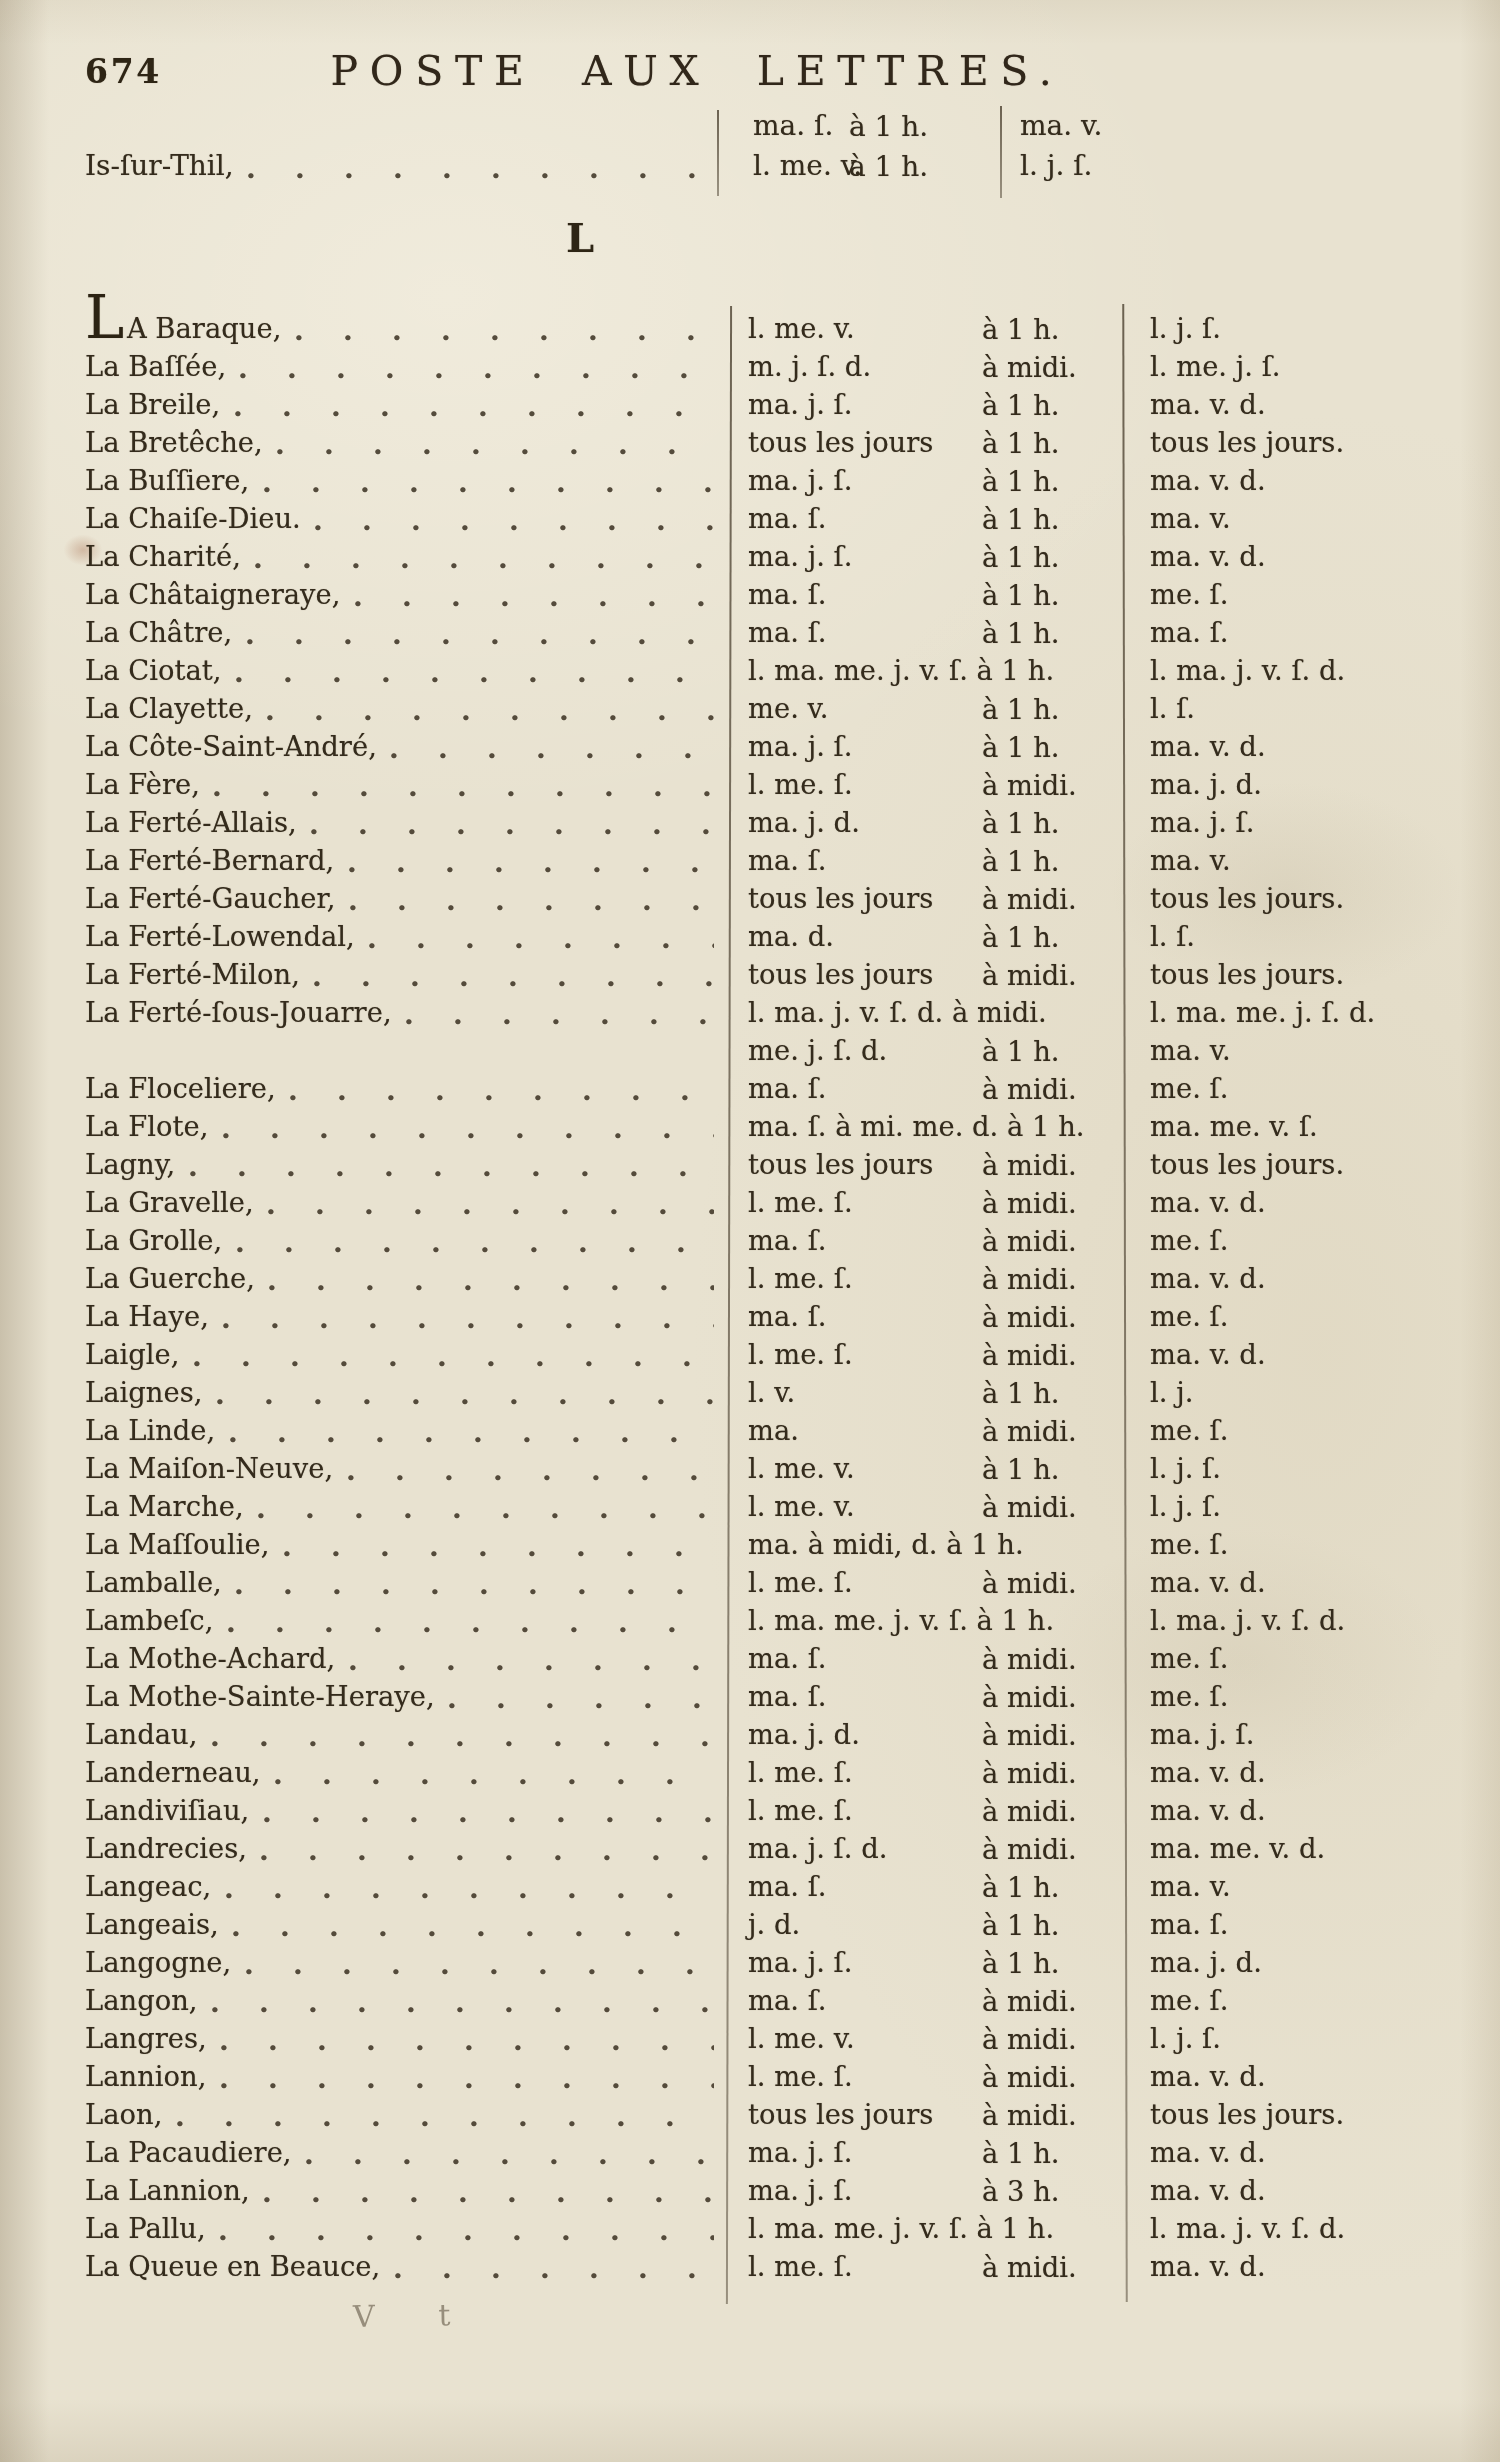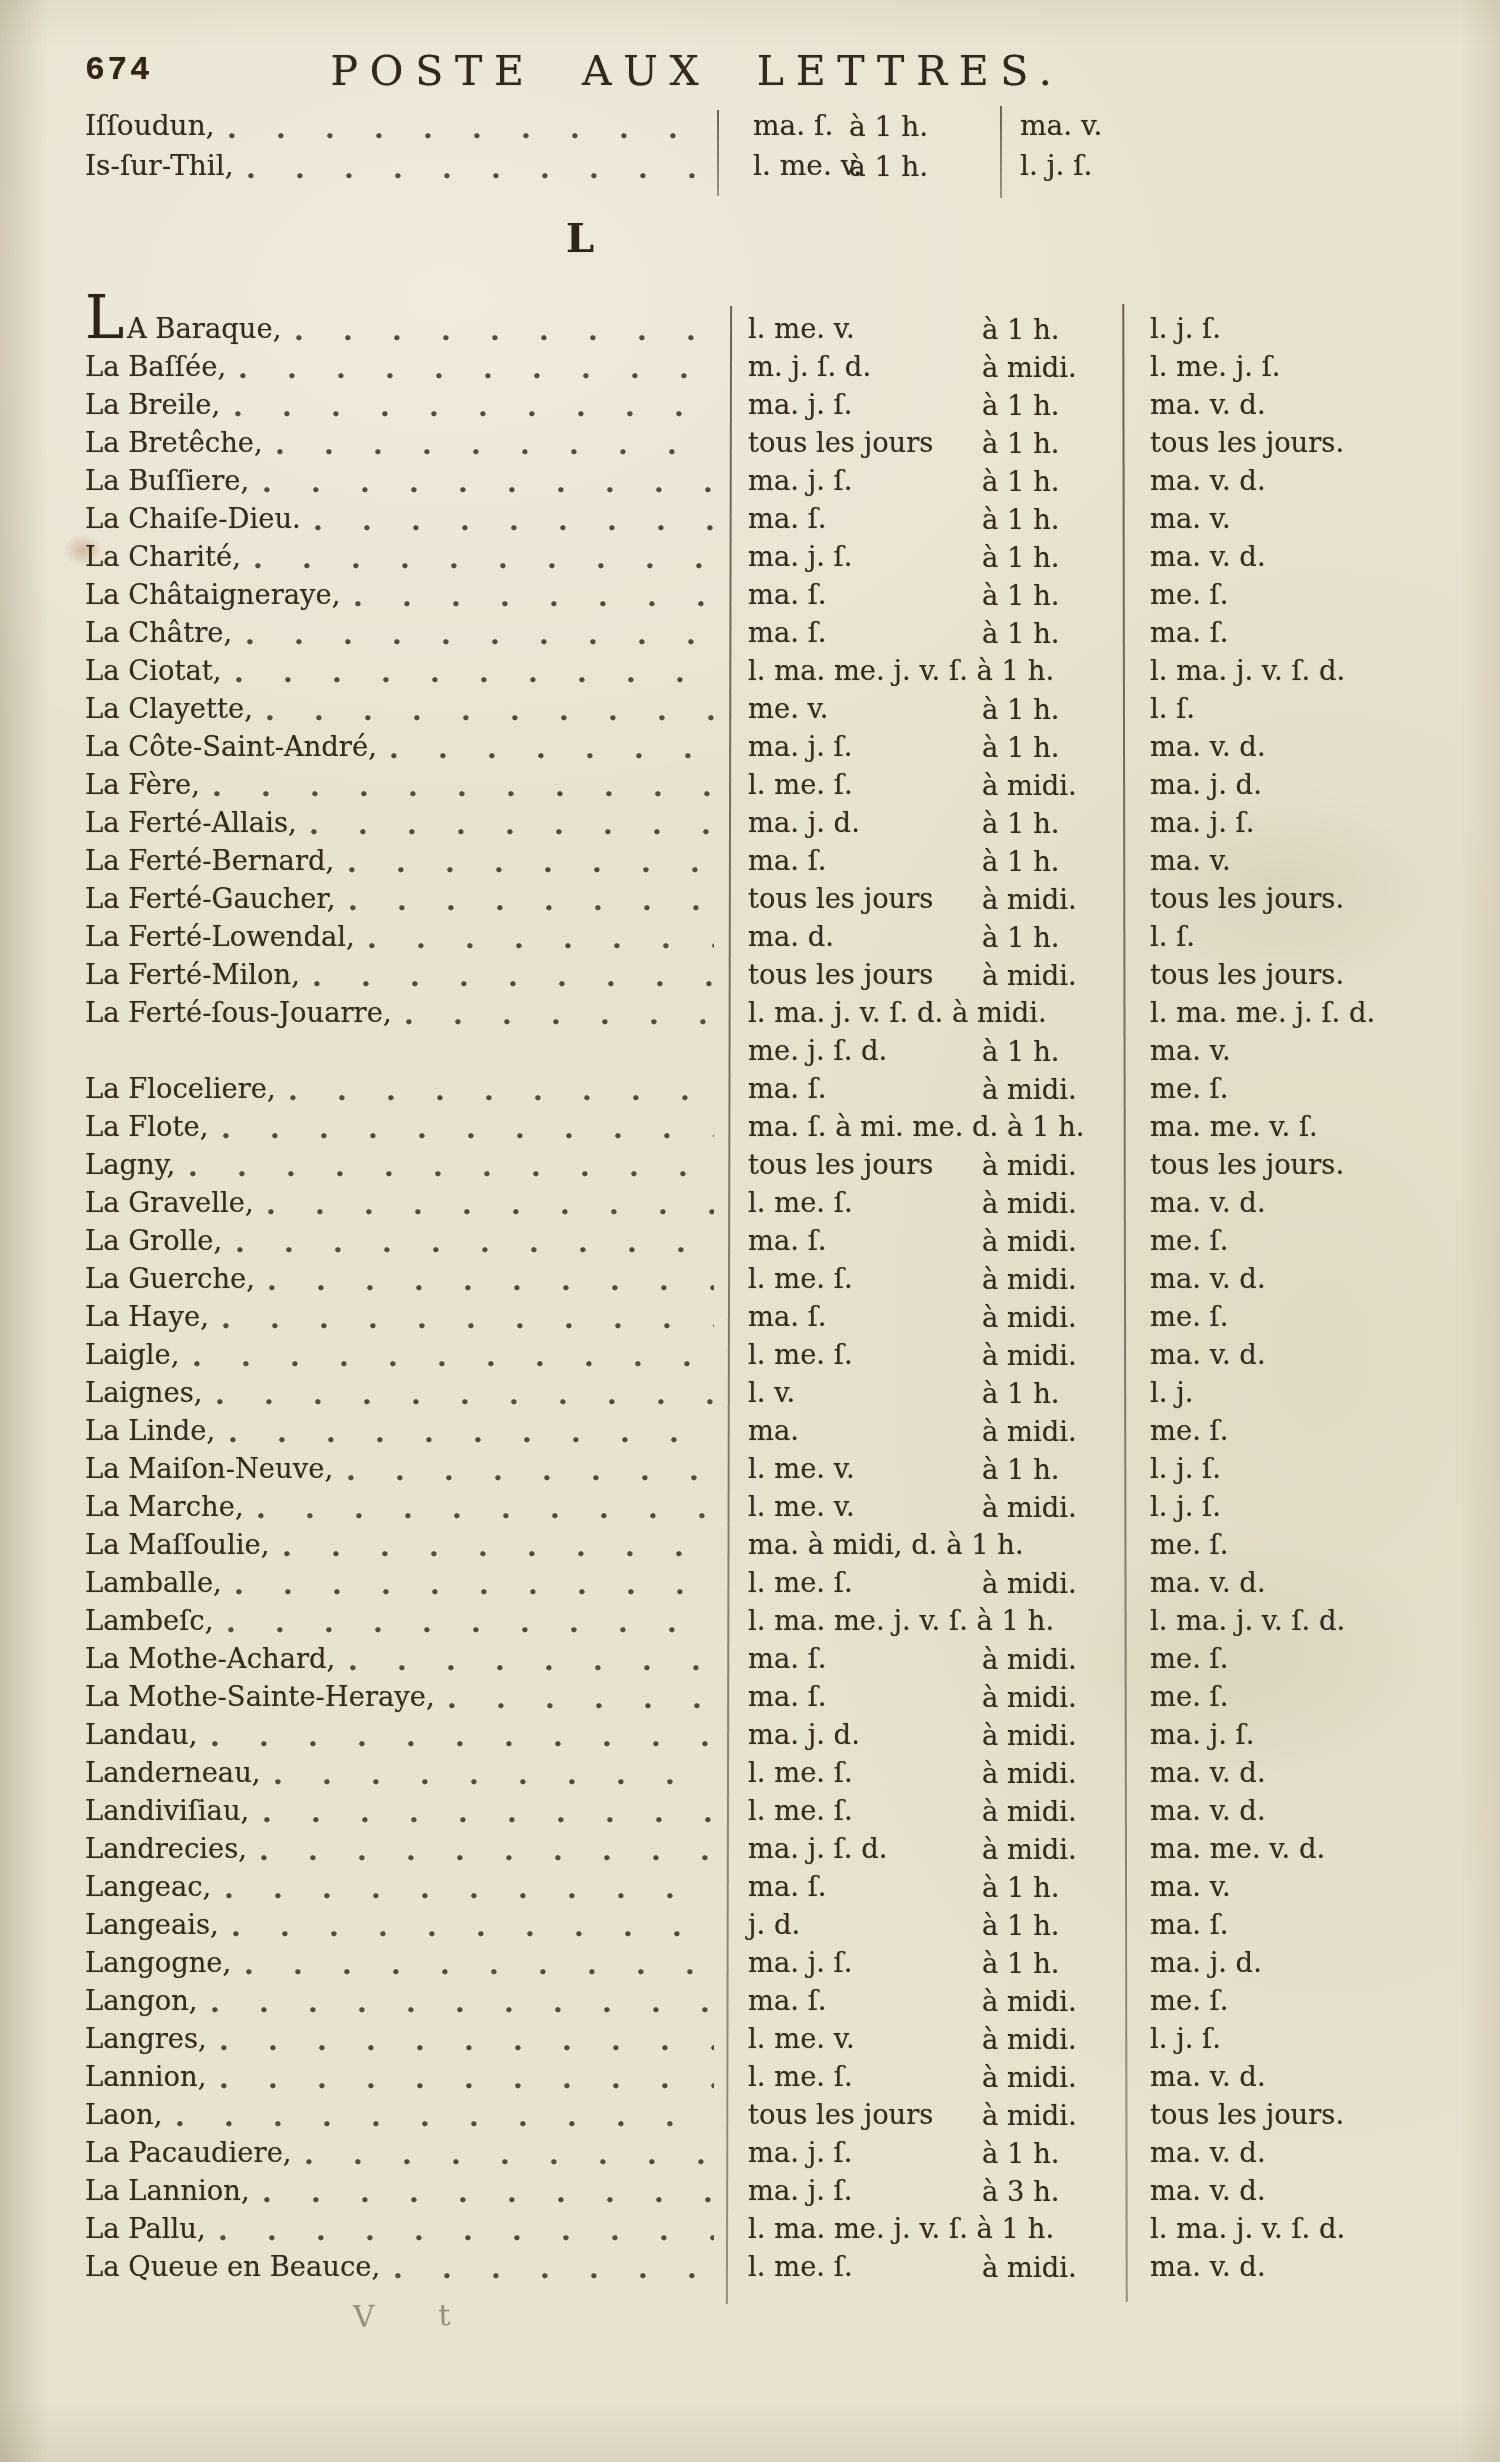--- a/index.html
+++ b/index.html
@@ -14,21 +14,21 @@
       radial-gradient(899px 1349px at 88% 55%, rgba(208,196,166,.28), rgba(208,196,166,0) 70%),
       radial-gradient(27px 21.6px at 83px 550px, rgba(158,96,64,.38), rgba(158,96,64,0) 72%),
       radial-gradient(234px 144px at 1286px 890px, rgba(165,152,122,.16), rgba(165,152,122,0) 75%),
       radial-gradient(270px 180px at 1241px 1663px, rgba(165,152,122,.14), rgba(165,152,122,0) 75%),
       linear-gradient(90deg, rgba(110,92,62,.25), rgba(110,92,62,0) 49px),
       linear-gradient(270deg, rgba(140,120,85,.16), rgba(140,120,85,0) 40px),
       linear-gradient(0deg, rgba(140,120,85,.14), rgba(140,120,85,0) 63px),
       linear-gradient(180deg, rgba(150,132,96,.10), rgba(150,132,96,0) 45px);
     text-shadow:0 0 0.9px rgba(58,46,28,.45);
   }
-  .pagenum{position:absolute;left:85px;top:52px;font-size:33px;font-weight:700;letter-spacing:2.7px;color:#2e2515;font-family:Liberation Mono, monospace;}
+  .pagenum{position:absolute;left:85px;top:52px;font-size:33px;font-weight:700;letter-spacing:2.7px;color:#2e2515;}
   .pagetitle{
     position:absolute;left:324px;top:47px;width:746px;text-align:center;
     font-size:41px;letter-spacing:11.7px;word-spacing:21.6px;color:#31271a;white-space:nowrap;
   }
   .sectionhead{position:absolute;left:566px;top:214px;font-size:40px;font-weight:700;color:#2e2515;}
   .sig{
     position:absolute;left:353px;top:2298px;font-size:30px;letter-spacing:27px;
     color:rgba(70,58,40,.50);text-shadow:none;transform:rotate(-1deg);
   }
   
@@ -68,25 +68,20 @@
 <body>
 
 <div class="page">
 
   <span class="pagenum">674</span>
   <span class="pagetitle">POSTE AUX LETTRES.</span>
 
   <div class="ptable toptable">
 
   <div class="row">
-        <span class="namewrap">
-
-          <span class="pname">Iſſoudun,</span>
-          <span class="leader"></span>
-        </span>
         <span class="days">ma. ſ.</span>
         <span class="time">à 1 h.</span>
         <span class="rcol">ma. v.</span>
       </div>
       <div class="row">
         <span class="namewrap">
 
           <span class="pname">Is-ſur-Thil,</span>
           <span class="leader"></span>
         </span>

